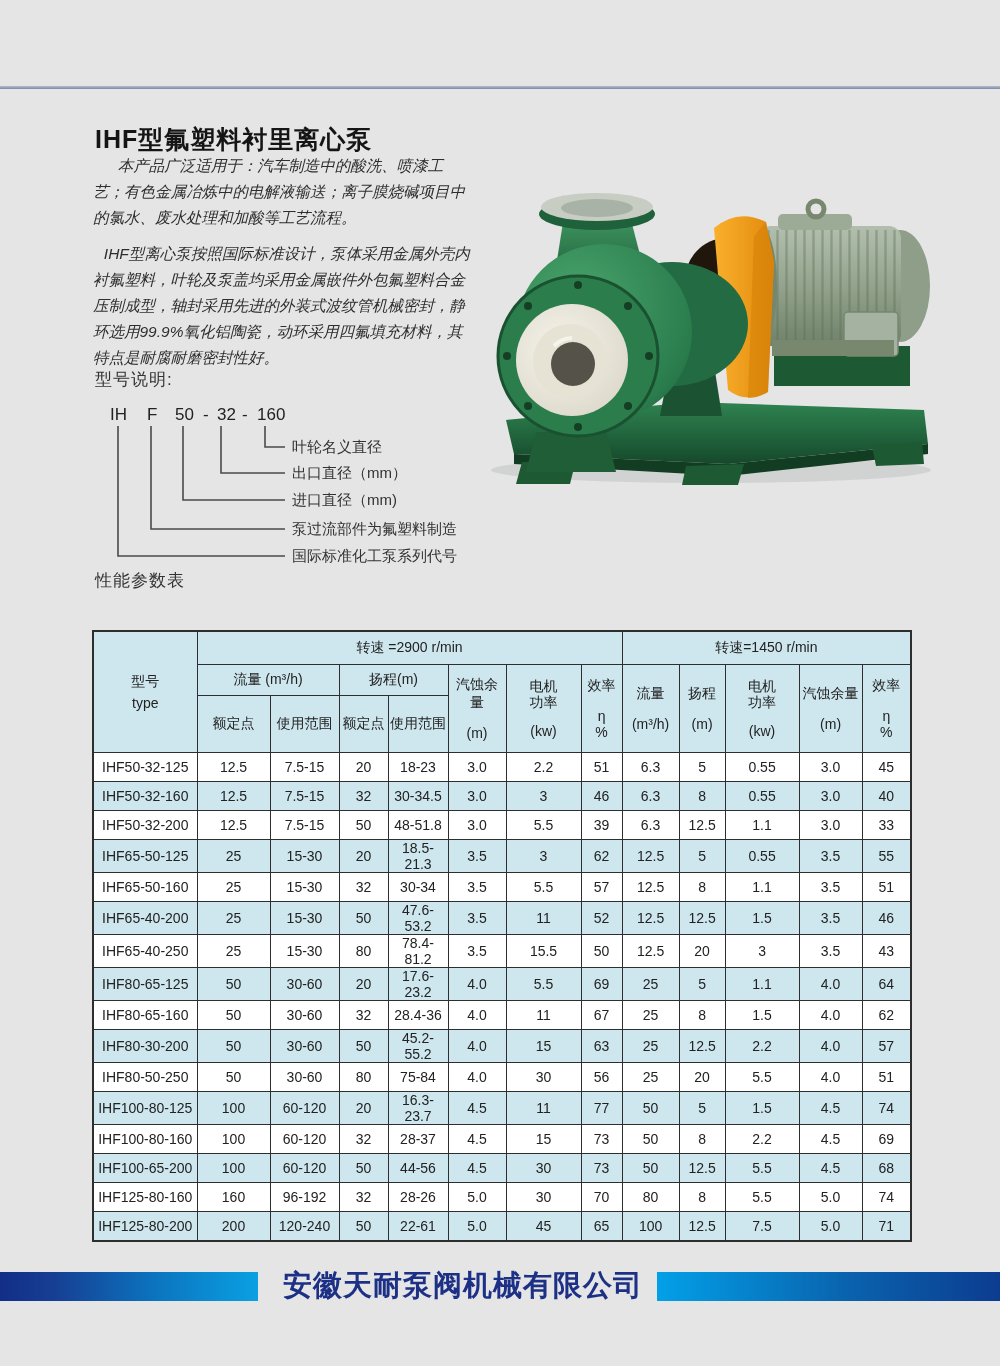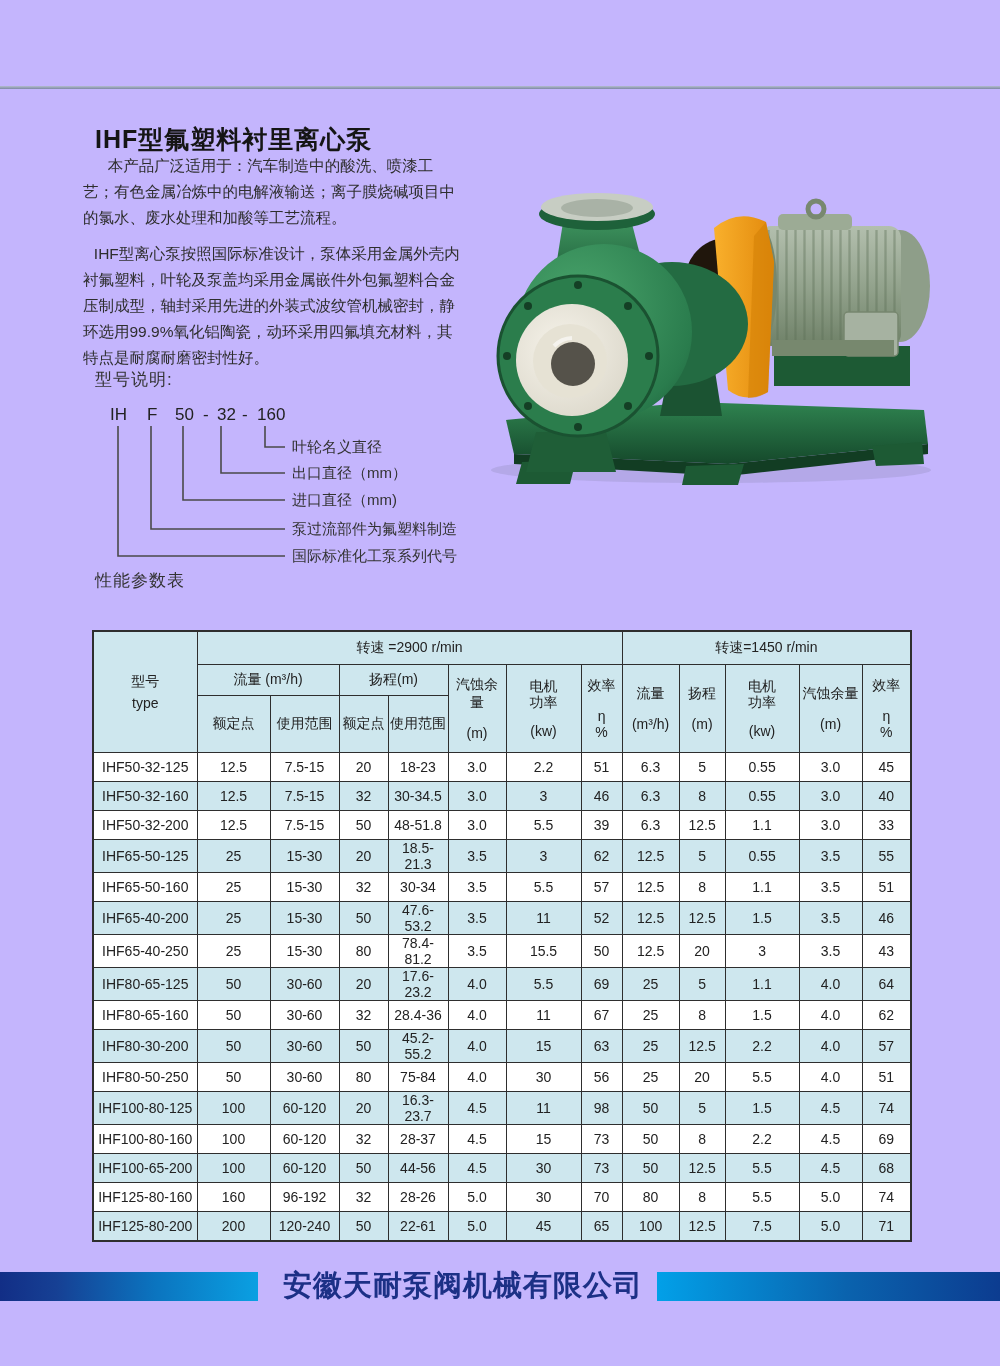--- a/index.html
+++ b/index.html
@@ -1,26 +1,26 @@
 <!DOCTYPE html>
 <html><head>
 <meta charset="utf-8">
 <style>
   html,body{margin:0;padding:0;background:#ffffff;}
-  .page{position:relative;width:1000px;height:1366px;background:#c4b5fd;overflow:hidden;
+  .page{position:relative;width:1000px;height:1366px;background:#e5e5e5;overflow:hidden;
         font-family:"Liberation Sans","DejaVu Sans",sans-serif;color:#2d2d2d;}
 
   .top-rule{position:absolute;left:0;top:86px;width:1000px;height:3px;
             background:linear-gradient(#b3bccf 0%,#7e89a3 100%);}
 
   .doc-title{position:absolute;left:95px;top:106px;font-size:25px;font-weight:700;
              color:#151515;letter-spacing:1px;}
 
-  .intro{position:absolute;left:83px;top:153px;width:380px;font-size:15.5px;
-         line-height:26px;color:#2e2e2e;}
+  .intro{position:absolute;left:93px;top:153px;width:380px;font-size:15.5px;
+         line-height:26px;color:#2e2e2e;font-style:italic;}
   .intro p{margin:0 0 10px 0;}
   .intro p.p1{text-indent:1.6em;}
   .intro p.p2{text-indent:0.7em;}
 
   .pump-wrap{position:absolute;left:476px;top:164px;}
 
   .sec-heading{position:absolute;font-size:17px;color:#333;letter-spacing:1px;}
   .model-heading{left:95px;top:368px;}
   .perf-heading{left:95px;top:569px;}
   .model-diagram{position:absolute;left:95px;top:392px;}
@@ -434,21 +434,21 @@
           <td>51</td>
         </tr>
         <tr class="even">
           <td>IHF100-80-125</td>
           <td>100</td>
           <td>60-120</td>
           <td>20</td>
           <td>16.3-23.7</td>
           <td>4.5</td>
           <td>11</td>
-          <td>98</td>
+          <td>77</td>
           <td>50</td>
           <td>5</td>
           <td>1.5</td>
           <td>4.5</td>
           <td>74</td>
         </tr>
         <tr>
           <td>IHF100-80-160</td>
           <td>100</td>
           <td>60-120</td>

